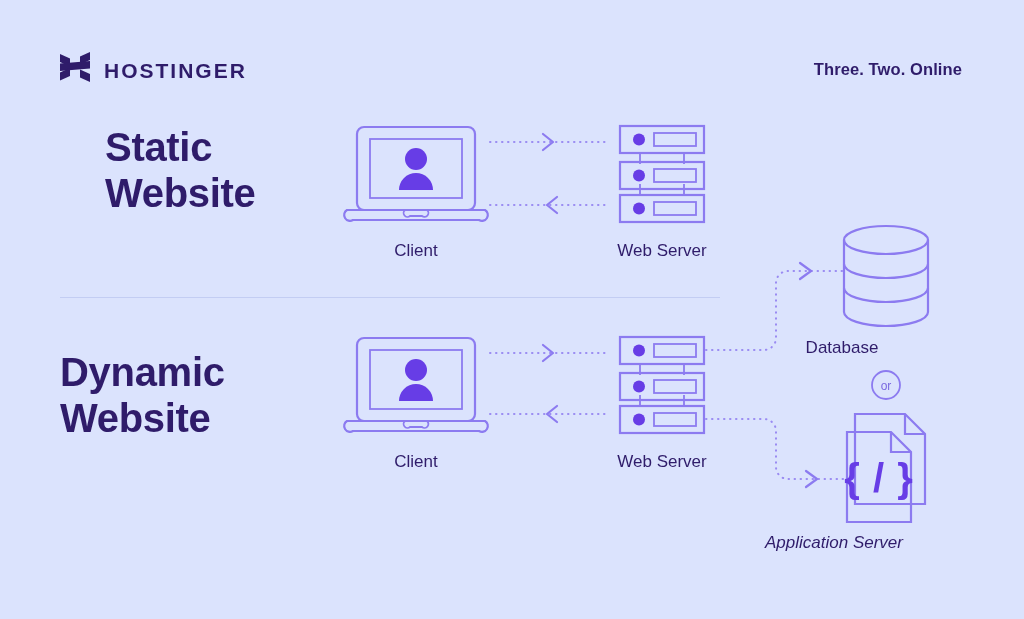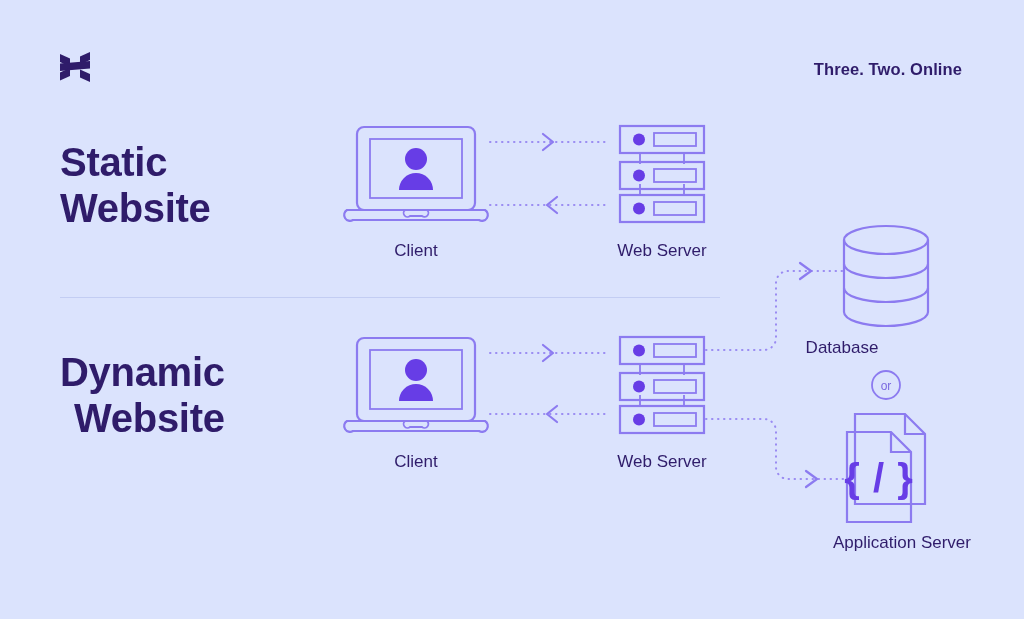--- a/index.html
+++ b/index.html
@@ -51,22 +51,22 @@
   .section-title {
     position: absolute;
     left: 60px;
     font-size: 40px;
     font-weight: bold;
     color: #2f1c6a;
     line-height: 1.14;
     letter-spacing: -0.3px;
     white-space: pre-line;
   }
-  #title-static  { top: 140px; }
-  #title-dynamic { top: 350px; text-align: right; }
+  #title-static  { top: 125px; margin-left: 45px; }
+  #title-dynamic { top: 350px; }
 
   
   .divider {
     position: absolute;
     left: 60px;
     top: 297px;
     width: 660px;
     height: 1px;
     background: #c3cdf3;
   }
@@ -136,20 +136,21 @@
   <div class="logo-block">
     <span class="logo-mark">
       <svg width="30" height="32" viewBox="0 0 30 32">
         <path d="M0 2 L10 6.5 L10 14.5 L0 10 Z" fill="#2f1c6a"></path>
         <path d="M20 4.5 L30 0 L30 8 L20 12.5 Z" fill="#2f1c6a"></path>
         <path d="M0 11.5 L30 9 L30 16.5 L0 19 Z" fill="#2f1c6a"></path>
         <path d="M0 20.5 L10 16 L10 24 L0 28.5 Z" fill="#2f1c6a"></path>
         <path d="M20 17.5 L30 22 L30 30 L20 25.5 Z" fill="#2f1c6a"></path>
       </svg>
     </span>
+    <span class="logo-word">HOSTINGER</span>
   </div>
 
   <div class="tagline">Three. Two. Online</div>
 
   <div class="section-title" id="title-static">Static
 Website</div>
   <div class="section-title" id="title-dynamic">Dynamic
 Website</div>
 
   <div class="divider"></div>
@@ -248,15 +249,15 @@
       <text class="code-glyph" x="879" y="492" text-anchor="middle">{ / }</text>
     </g>
 
   </svg>
 
   <div class="caption" style="left:416px; top:241px;">Client</div>
   <div class="caption" style="left:662px; top:241px;">Web Server</div>
   <div class="caption" style="left:416px; top:452px;">Client</div>
   <div class="caption" style="left:662px; top:452px;">Web Server</div>
   <div class="caption" style="left:842px; top:338px;">Database</div>
-  <div class="caption" style="left:902px; top:533px;">Application Server</div>
+  <div class="caption" style="left:834px; top:533px;font-style:italic;">Application Server</div>
 
 </div>
 
 </body></html>

